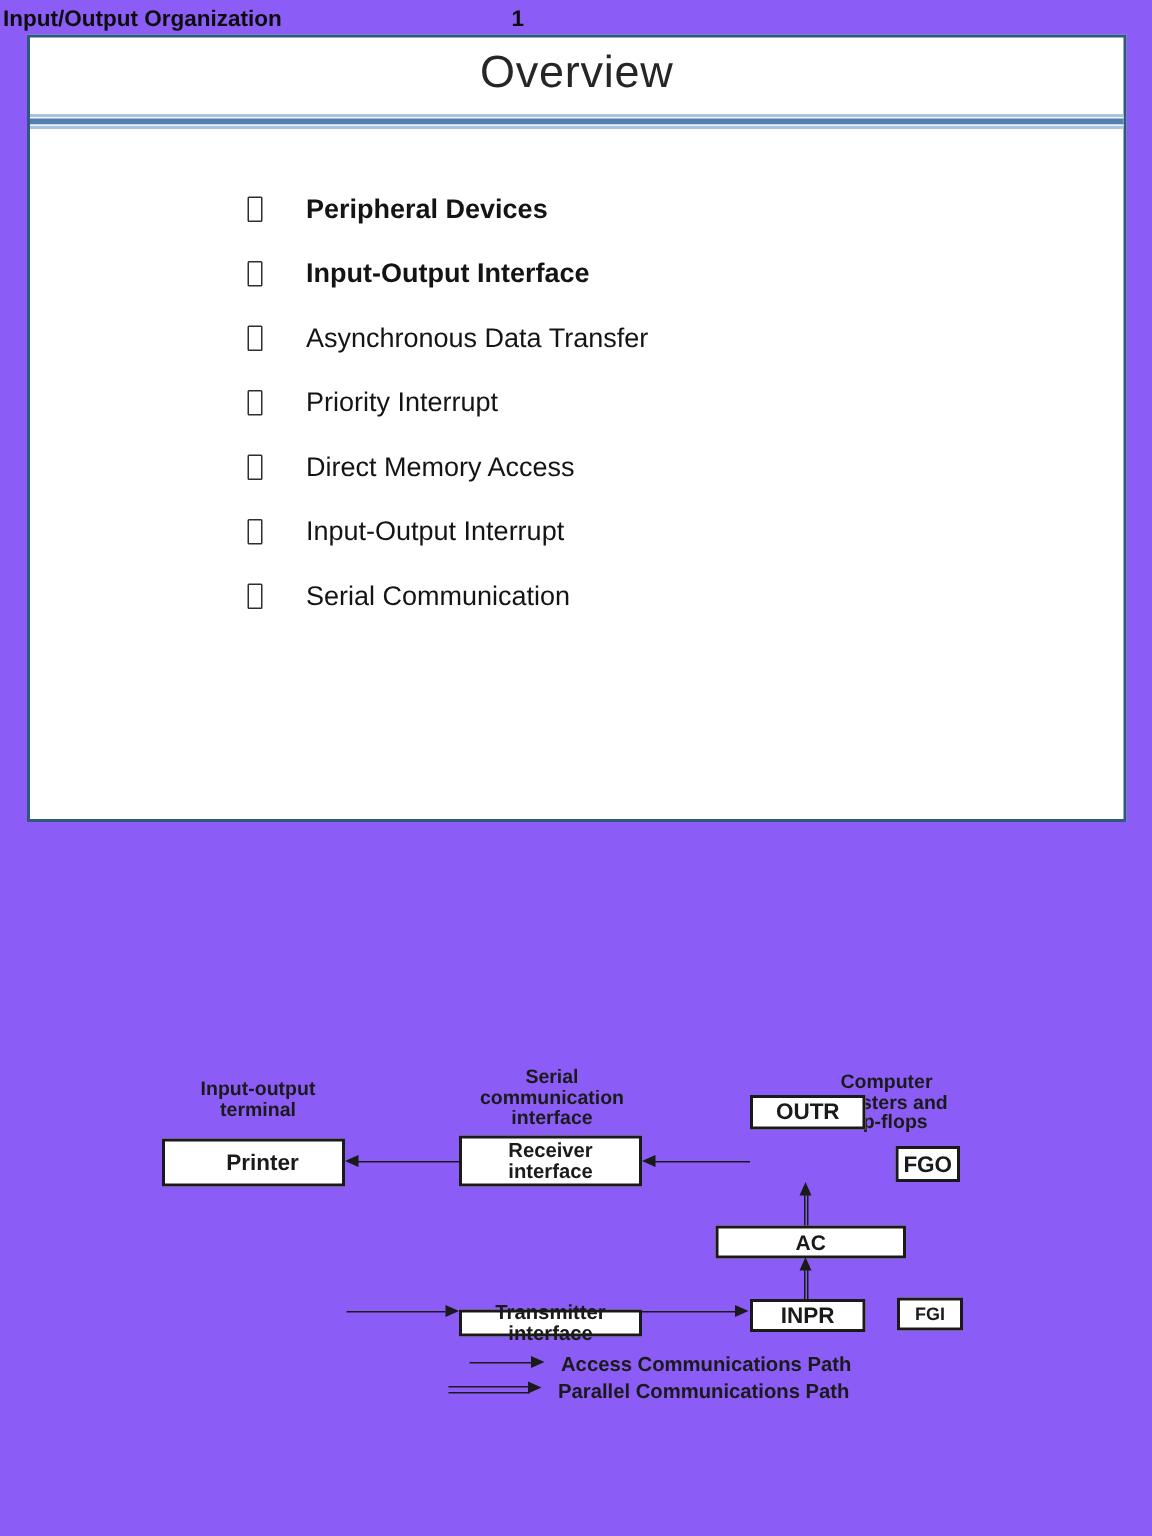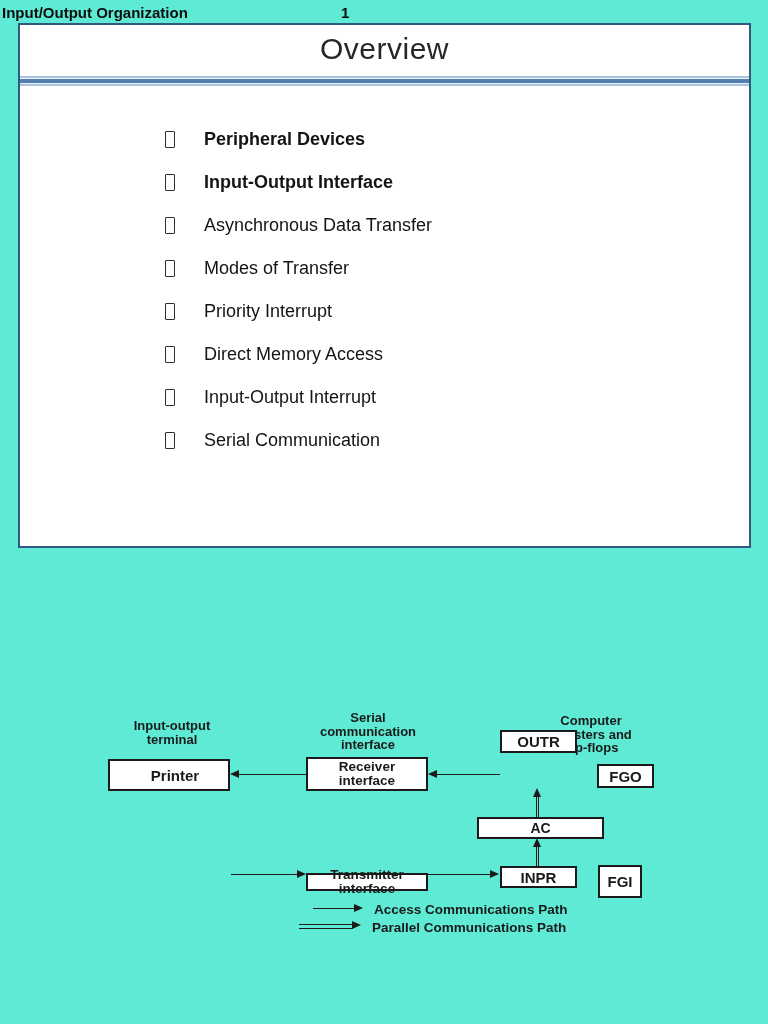--- a/index.html
+++ b/index.html
@@ -1,17 +1,17 @@
 <!DOCTYPE html>
 <html><head>
 <meta charset="utf-8">
 <style>
   html,body{margin:0;padding:0;background:#e8e8e8;}
   .page{
-    position:relative; width:768px; height:1024px; background:#5eead4;
+    position:relative; width:768px; height:1024px; background:#8b5cf6;
     font-family:"Liberation Sans", sans-serif; overflow:hidden; margin:0 auto;
     color:#141414;
   }
   
   .doc-title{position:absolute; left:2px; top:4px; font-size:15px; font-weight:bold; color:#0d0d0d;}
   .page-num{position:absolute; left:341px; top:4px; font-size:15px; font-weight:bold; color:#0d0d0d;}
 
   
   .slide{
     position:absolute; left:18px; top:23px; width:733px; height:525px;
@@ -86,24 +86,20 @@
       <li class="bold">
           <span class="tofu"></span>
           <span>Input-Output Interface</span>
         </li>
       <li>
           <span class="tofu"></span>
           <span>Asynchronous Data Transfer</span>
         </li>
       <li>
           <span class="tofu"></span>
-          <span>Modes of Transfer</span>
-        </li>
-      <li>
-          <span class="tofu"></span>
           <span>Priority Interrupt</span>
         </li>
       <li>
           <span class="tofu"></span>
           <span>Direct Memory Access</span>
         </li>
       <li>
           <span class="tofu"></span>
           <span>Input-Output Interrupt</span>
         </li>
@@ -122,26 +118,26 @@
 communication
 interface</div>
     <div class="dlabel left" style="left:487px; top:714px; width:120px;">Computer
 registers and
 flip-flops</div>
 
     <div class="dbox" style="left:108px; top:759px; width:122px; height:32px; font-size:15px;padding-left:12px;">Printer</div>
     <div class="dbox" style="left:306px; top:757px; width:122px; height:34px; font-size:13.5px; line-height:14px;">Receiver
 interface</div>
     <div class="dbox" style="left:500px; top:730px; width:77px; height:23px; font-size:15px;">OUTR</div>
-    <div class="dbox" style="left:597px; top:764px; width:57px; height:24px; font-size:15px;">FGO</div>
+    <div class="dbox" style="left:597px; top:764px; width:43px; height:24px; font-size:15px;">FGO</div>
     <div class="dbox" style="left:477px; top:817px; width:127px; height:22px; font-size:14px;">AC</div>
     <div class="dbox" style="left:306px; top:848px; width:122px; height:18px; font-size:13.5px; line-height:14px;margin-top:25px;">Transmitter
 interface</div>
     <div class="dbox" style="left:500px; top:866px; width:77px; height:22px; font-size:15px;">INPR</div>
-    <div class="dbox" style="left:598px; top:865px; width:44px; height:33px; font-size:15px;">FGI</div>
+    <div class="dbox" style="left:598px; top:865px; width:44px; height:22px; font-size:12px;">FGI</div>
 
     <div class="hline" style="left:238px; top:774px; width:68px;"></div>
     <div class="ah left" style="left:230px; top:770px;"></div>
 
     <div class="hline" style="left:436px; top:774px; width:64px;"></div>
     <div class="ah left" style="left:428px; top:770px;"></div>
 
     <div class="hline" style="left:231px; top:874px; width:66px;"></div>
     <div class="ah right" style="left:297px; top:870px;"></div>
 

